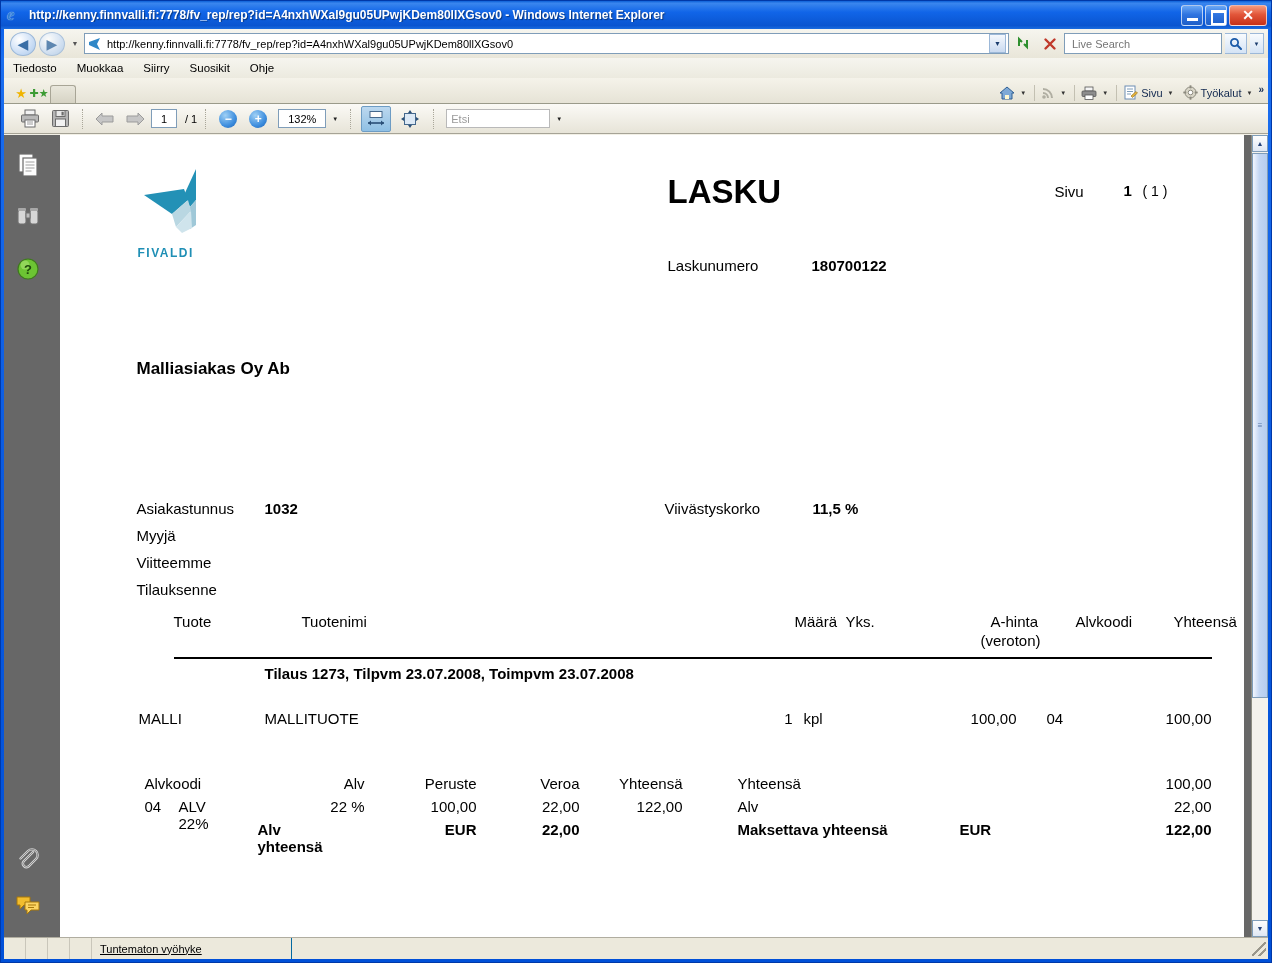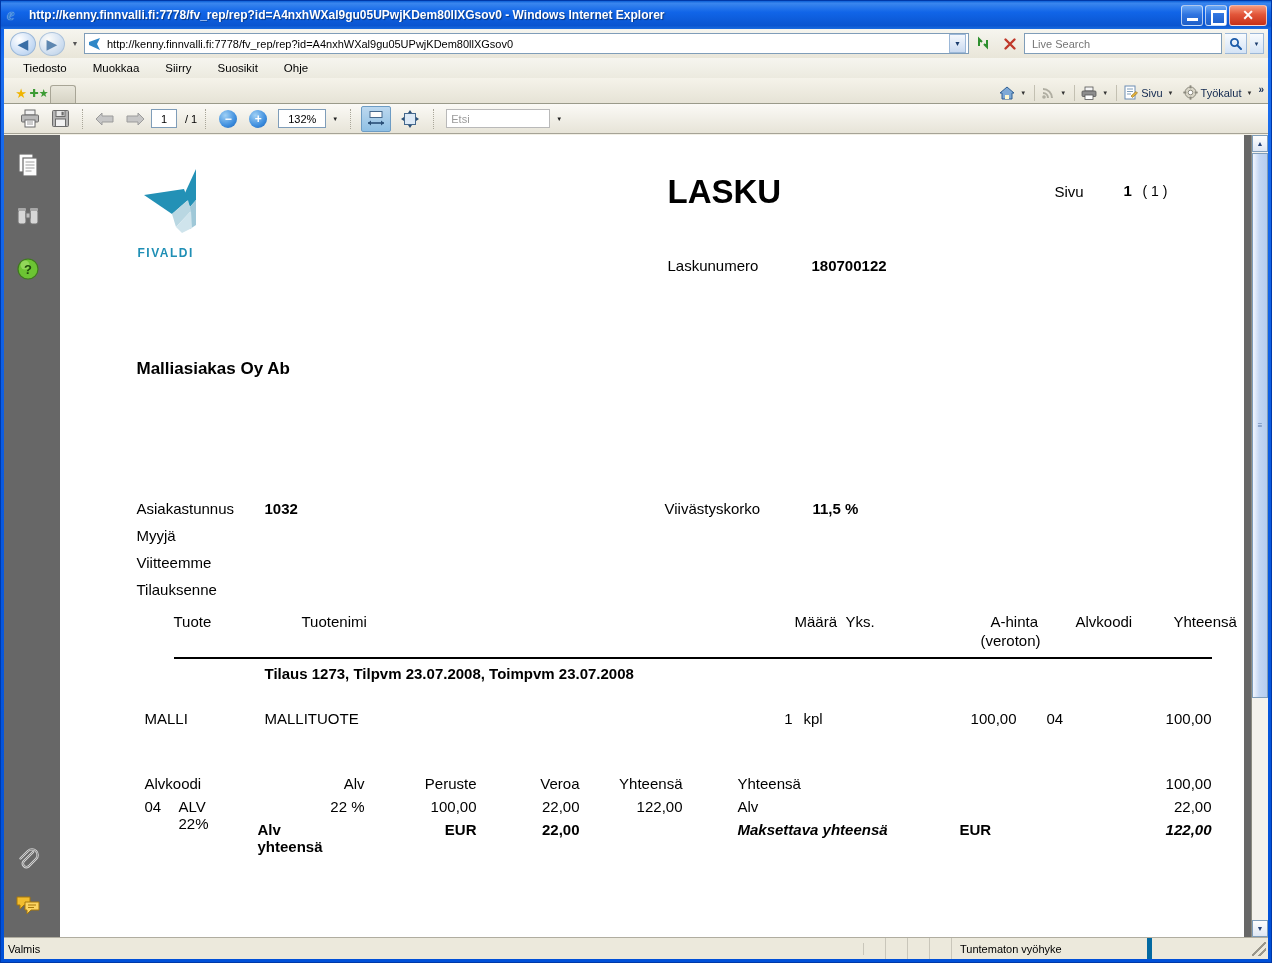--- a/index.html
+++ b/index.html
@@ -117,21 +117,21 @@
     font-size: 7px; color: #1a3c6e;
   }
   .tbtn {
     width: 23px; height: 22px; flex: none;
     display:flex; align-items:center; justify-content:center;
     font-size: 13px; border: 1px solid transparent; border-radius: 3px;
   }
   .tbtn.go { color: #2f8f2f; font-weight: bold; }
   .tbtn.stop { color: #c0392b; font-weight: bold; font-size: 14px; }
   .searchbox {
-    width: 198px; height: 21px; flex: none;
+    width: 158px; height: 21px; flex: none;
     background: #fff; border: 1px solid #7f9db9;
     display: flex; align-items: center; padding-left: 5px;
   }
   .searchbox input {
     border: 0; outline: 0; width: 100%;
     font-size: 11px; color: #8a8a8a;
     font-family: "Liberation Sans", sans-serif;
     background: transparent;
   }
   .searchgo {
@@ -146,21 +146,21 @@
     background: linear-gradient(to bottom, #f8fbfe, #d4e3f5);
     border: 1px solid #9cb8d8; border-left: 0;
     display:flex; align-items:center; justify-content:center;
     font-size:6px; color:#1a3c6e;
   }
 
   
   .menubar {
     height: 20px; display:flex; align-items:center;
     background: linear-gradient(to bottom, #f6f5ef, #eceadf);
-    padding-left: 10px; gap: 8px;
+    gap: 2px;
   }
   .menuitem {
     font-size: 11.5px; color: #000; padding: 2px 9px;
   }
 
   
   .tabrow {
     height: 26px;
     background: linear-gradient(to bottom, #f5f3ea, #e6e3d6);
     display: flex; align-items: flex-end;
@@ -368,33 +368,33 @@
   .vat-r { position: relative; height: 23px; }
   .vat-c { position: absolute; top: 0; }
   .vat-c.r { text-align: right; }
   .vat-b { font-weight: bold; }
 
   .totals { position:absolute; left: 678px; top: 640px; width: 474px; font-size: 15px; }
   .tot-row { position: relative; height: 23px; }
   .tot-lab { position: absolute; left: 0; top: 0; }
   .tot-cur { position: absolute; left: 222px; top: 0; font-weight: bold; }
   .tot-val { position: absolute; right: 0; top: 0; text-align: right; }
-  .b { font-weight: bold; font-style: italic; }
+  .b { font-weight: bold; }
 
   
   .statusbar {
     position:absolute; left: 3px; right: 3px; bottom: 3px; height: 22px;
     background: #ece9dc;
     border-top: 1px solid #b0ada0;
     display: flex; align-items: center;
     font-size: 11px; color: #000;
   }
   .sb-cell { height: 100%; display:flex; align-items:center; padding: 0 4px; border-right: 1px solid #c9c6ba; }
   .sb-main { flex: 1; border-right: 1px solid #c9c6ba; padding-left: 4px; display:flex; align-items:center; }
-  .sb-zone { width: 200px; padding-left: 8px; display:flex; align-items:center; border-right: 5px solid #0369a1; height:100%; }
+  .sb-zone { width: 200px; padding-left: 8px; display:flex; align-items:center; border-right: 1px solid #0369a1; height:100%;text-decoration:underline; }
   .sb-tail { flex: 0 0 100px; }
   .grip {
     width: 14px; height: 14px; margin-left: auto; margin-right: 2px;
     background:
       linear-gradient(135deg, transparent 45%, #9a978b 45%, #9a978b 55%, transparent 55%),
       linear-gradient(135deg, transparent 70%, #9a978b 70%, #9a978b 80%, transparent 80%);
   }
 </style>
 </head>
 <body>
@@ -691,21 +691,21 @@
                 <span class="th" style="left:621px">Määrä</span>
                 <span class="th" style="left:672px">Yks.</span>
                 <span class="th" style="left:817px">A-hinta</span>
                 <span class="th2" style="left:807px">(veroton)</span>
                 <span class="th" style="left:902px">Alvkoodi</span>
                 <span class="th" style="left:1000px">Yhteensä</span>
                 <span class="hr-thick"></span>
               </div>
               <div class="grouprow" style="left:128px">Tilaus 1273, Tilpvm 23.07.2008, Toimpvm 23.07.2008</div>
               <div class="itemrow">
-                <span class="cell" style="left:8px">MALLI</span>
+                <span class="cell" style="left:2px">MALLI</span>
                 <span class="cell" style="left:128px">MALLITUOTE</span>
                 <span class="cell r" style="left:621px;width:35px">1</span>
                 <span class="cell" style="left:667px">kpl</span>
                 <span class="cell r" style="left:790px;width:90px">100,00</span>
                 <span class="cell" style="left:910px">04</span>
                 <span class="cell r" style="left:985px;width:90px">100,00</span>
               </div>
             </div>
 
             <div class="vatblock">
@@ -755,21 +755,20 @@
         <span class="vs-btn">▲</span>
         <span class="vs-thumb">≡</span>
         <span class="vs-track"></span>
         <span class="vs-btn bot">▼</span>
       </div>
 
     </div>
   </div>
 
   <div class="statusbar">
-    <span class="sb-main">Valmis</span>
     <span class="sb-cell" style="width:22px"></span>
     <span class="sb-cell" style="width:22px"></span>
     <span class="sb-cell" style="width:22px"></span>
     <span class="sb-cell" style="width:22px"></span>
     <span class="sb-zone">Tuntematon vyöhyke</span>
     <span class="sb-tail"></span>
     <span class="grip"></span>
   </div>
 
 </div>

